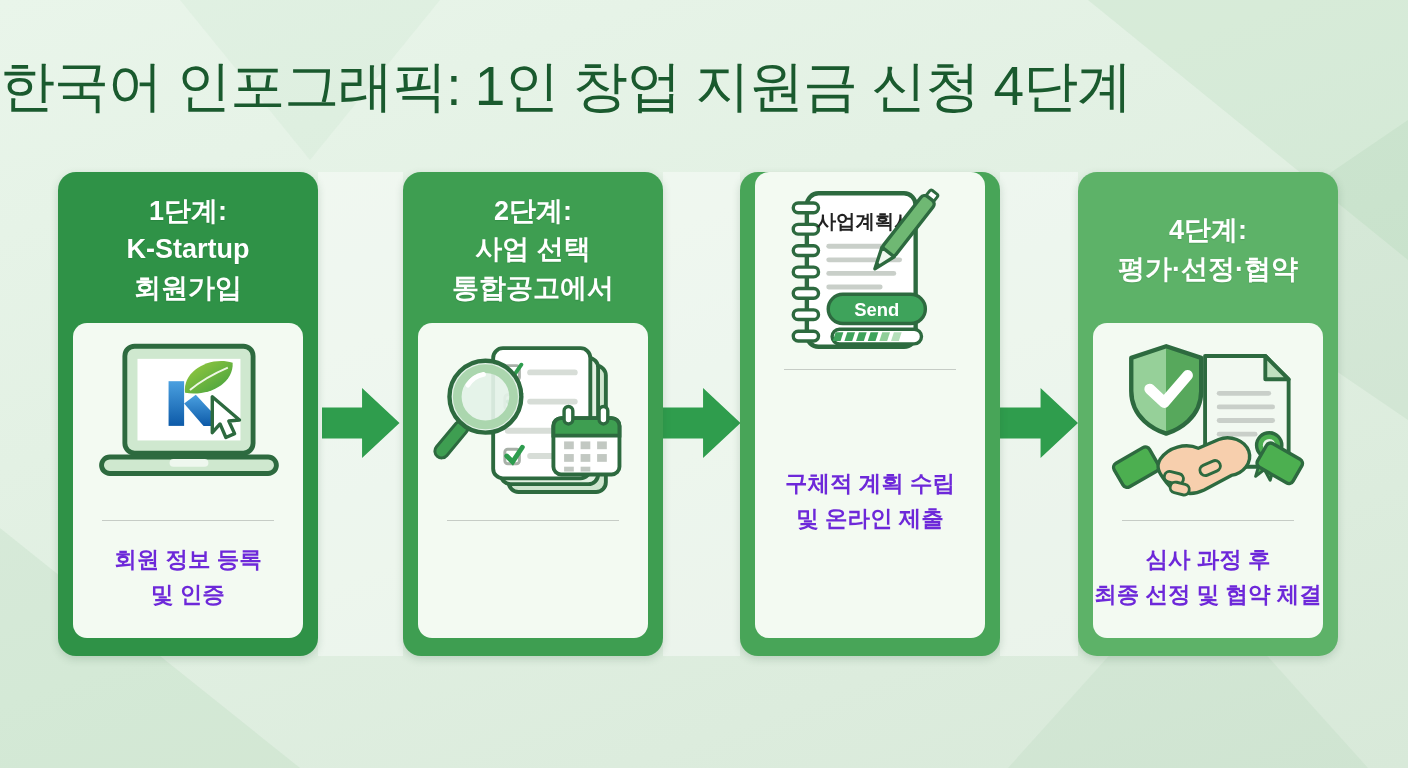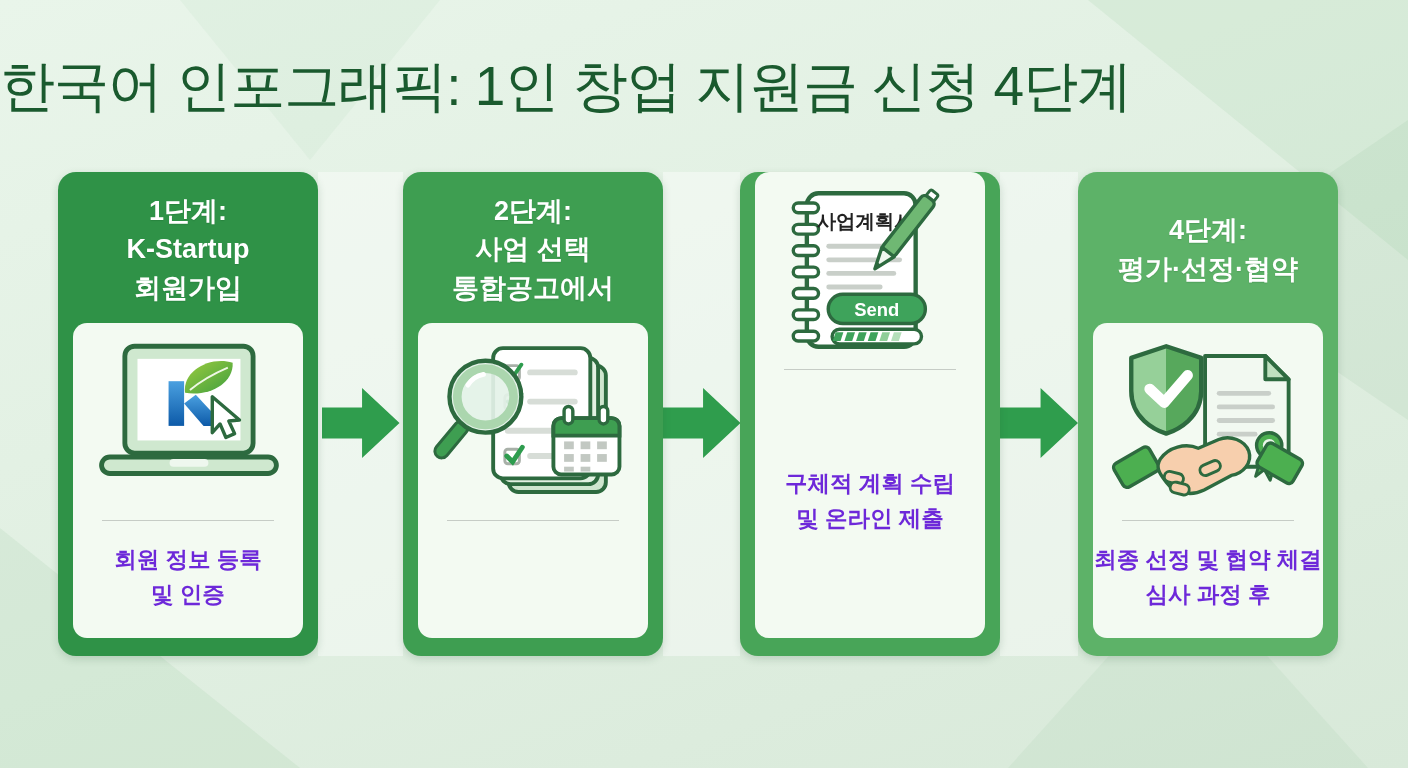--- a/index.html
+++ b/index.html
@@ -288,19 +288,19 @@
             <g fill="#f7cfad" stroke="#2d6a3f" stroke-width="3">
               <rect x="60" y="138" width="20" height="11" rx="5.5" transform="rotate(14 70 143)"></rect>
               <rect x="66" y="149" width="20" height="11" rx="5.5" transform="rotate(14 76 154)"></rect>
               <rect x="96" y="128" width="22" height="11" rx="5.5" transform="rotate(-24 107 133)"></rect>
             </g>
           </g>
         </svg>
       </div>
       <div class="divider"></div>
       <p class="desc">
+        <span>심사 과정 후</span>
         <span>최종 선정 및 협약 체결</span>
-        <span>심사 과정 후</span>
       </p>
     </div>
   </section>
 
 </div>
 
 </body></html>

